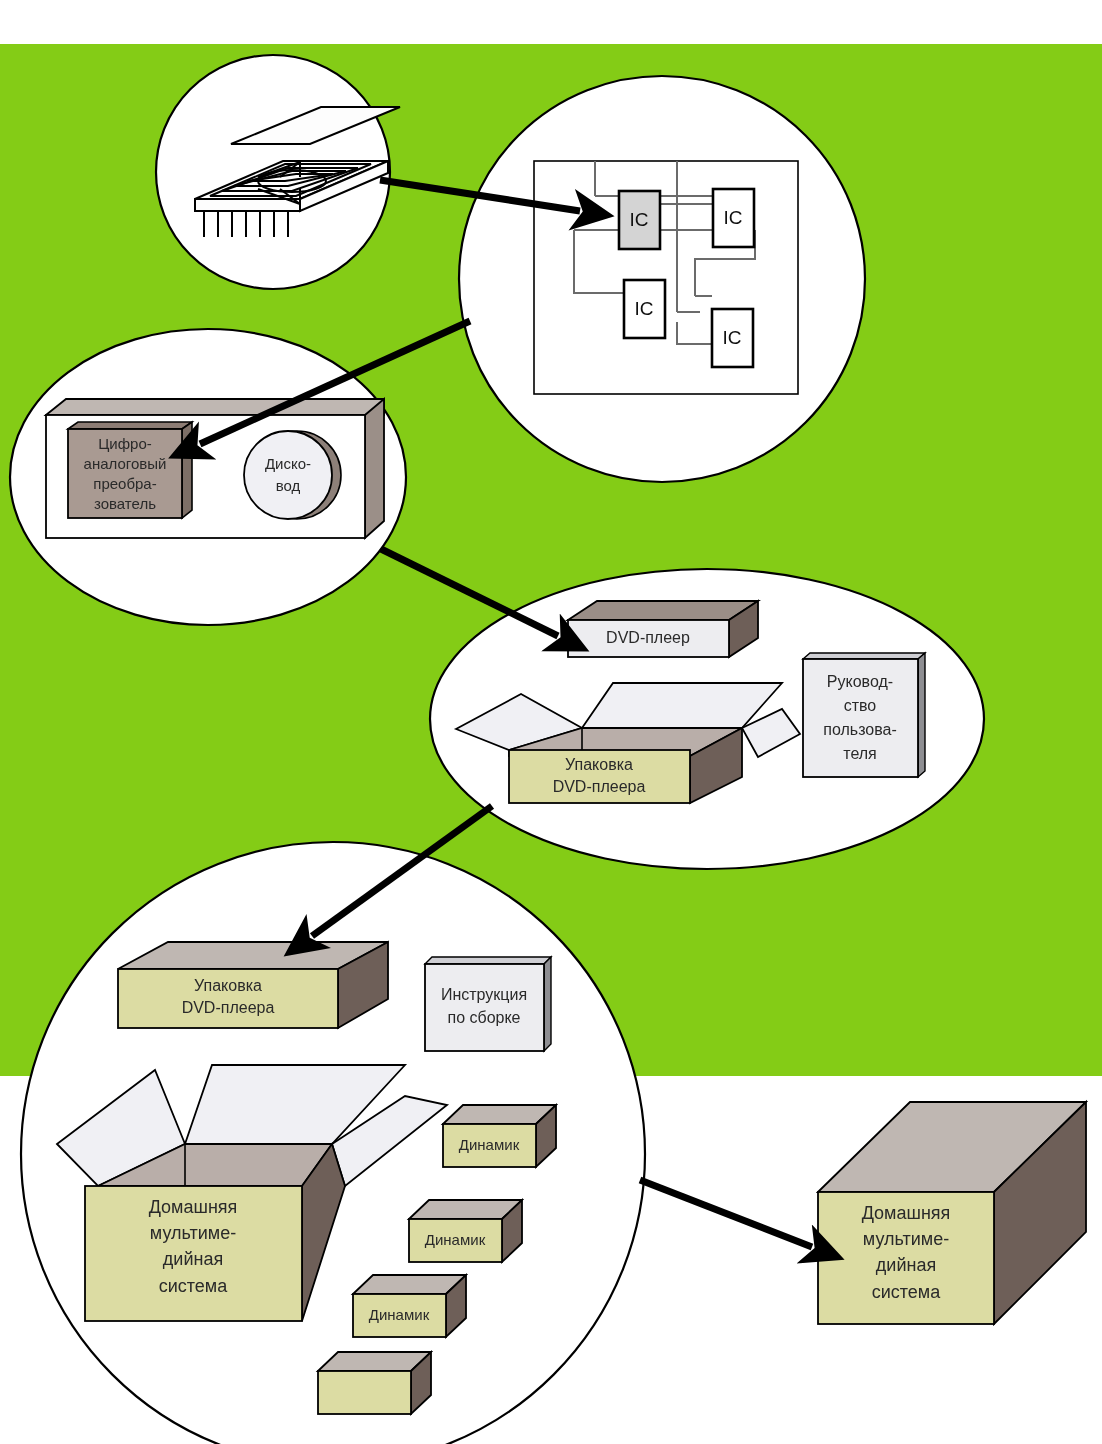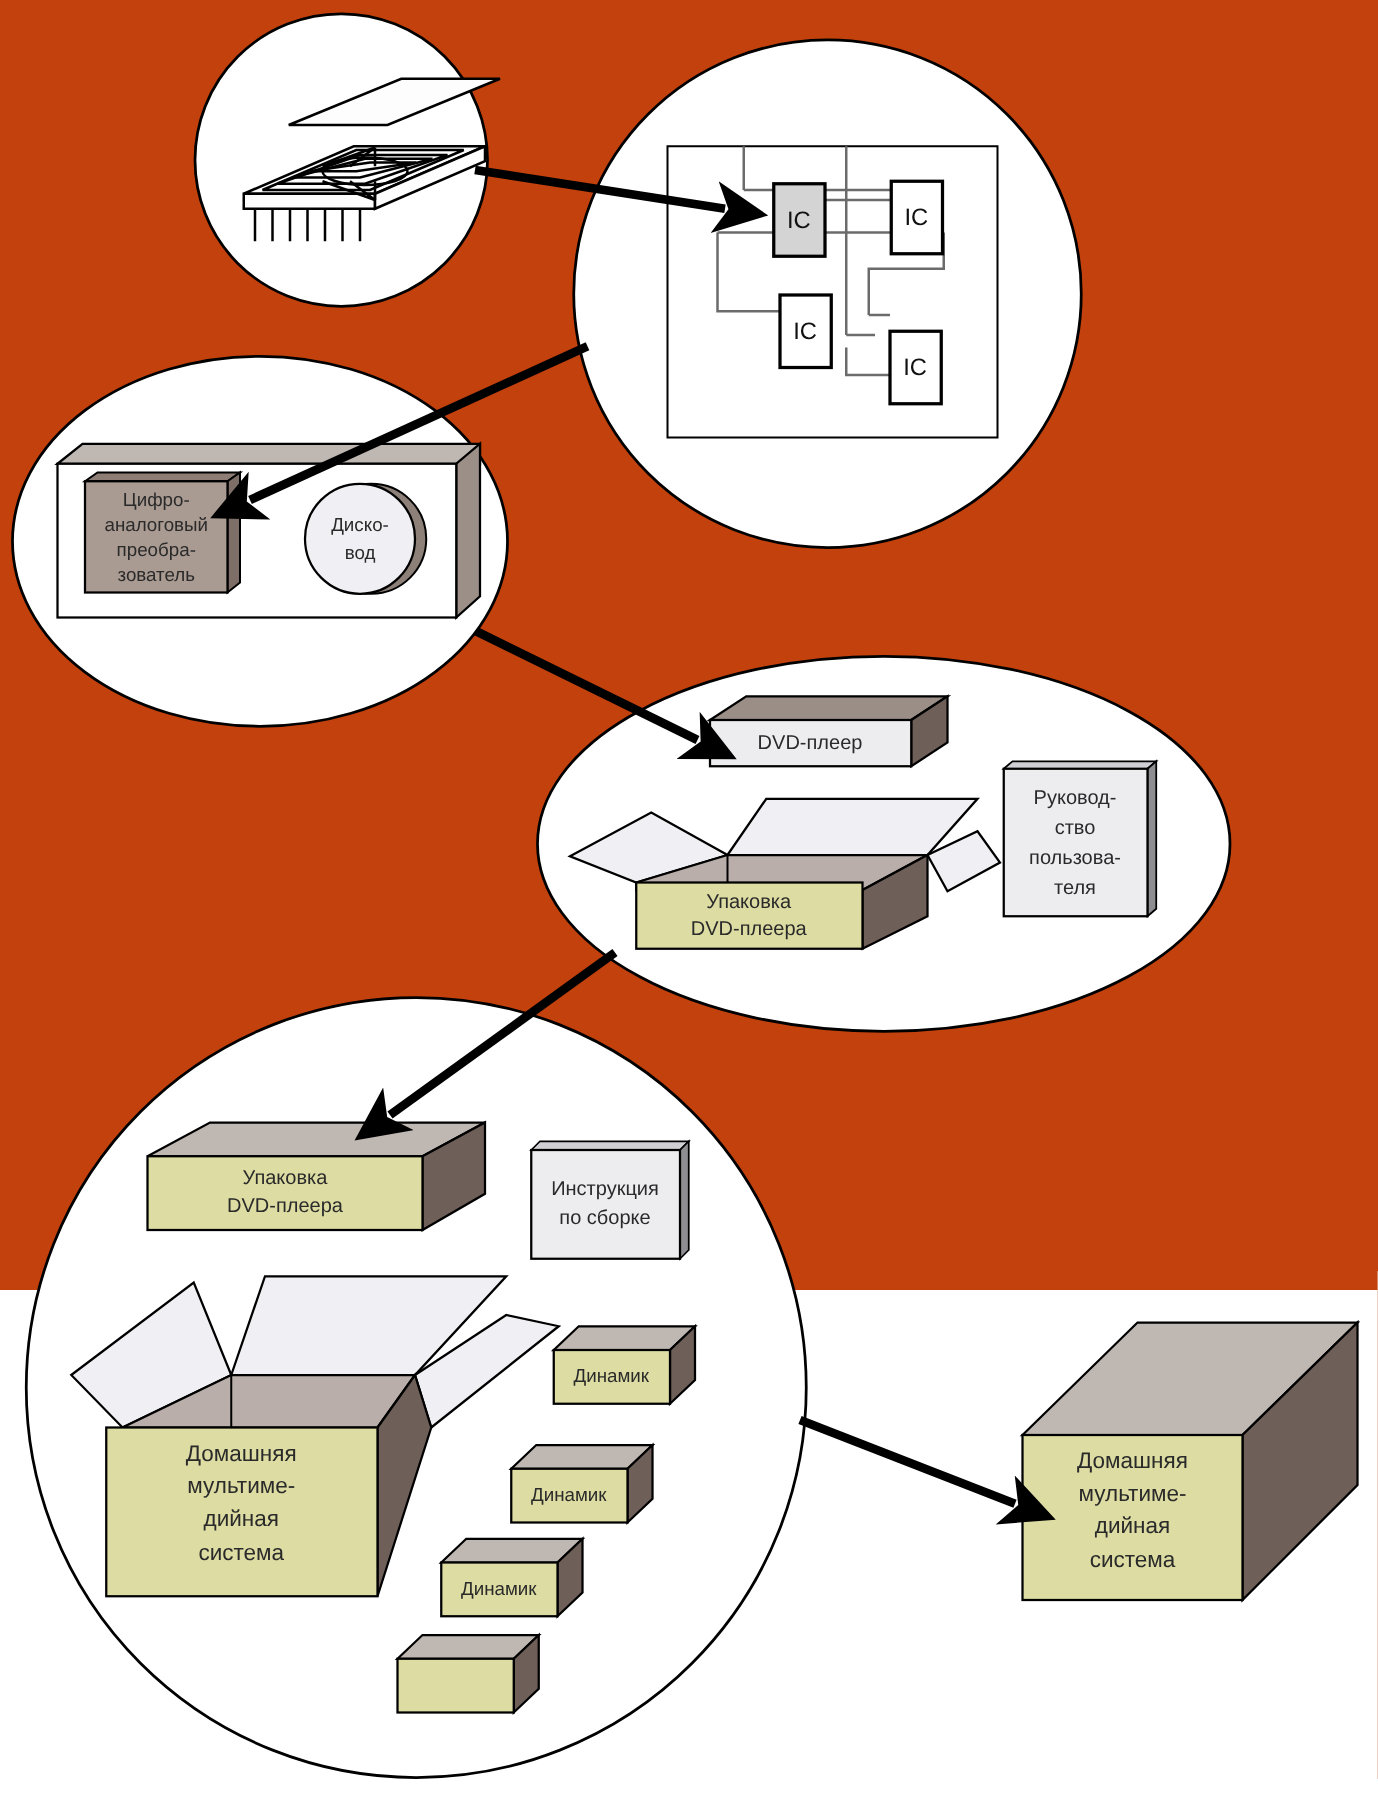--- a/index.html
+++ b/index.html
@@ -1,21 +1,21 @@
 <!DOCTYPE html>
 <html><head>
 <meta charset="utf-8">
 <style>
   html,body{margin:0;padding:0;background:#ffffff;}
   body{
     font-family:"Liberation Sans", sans-serif;
     width:1102px;height:1444px;
     position:relative;overflow:hidden;
   }
-  #stage{position:relative;width:1102px;height:1032px;background:#c2410c;}
+  #stage{position:relative;width:1102px;height:1032px;background:#84cc16;margin-top:44px;}
   svg#scene{position:absolute;left:0;top:0;width:1102px;height:1444px;}
   .lbl{
     font-family:"Liberation Sans", sans-serif;
     fill:#2a2a2a;
     text-anchor:middle;
     dominant-baseline:middle;
   }
   .ic-lbl{font-size:19px;fill:#111;}
   .thinframe{fill:none;stroke:#000;stroke-width:1.6;}
   .trace{fill:none;stroke:#6b6b6b;stroke-width:2;}

